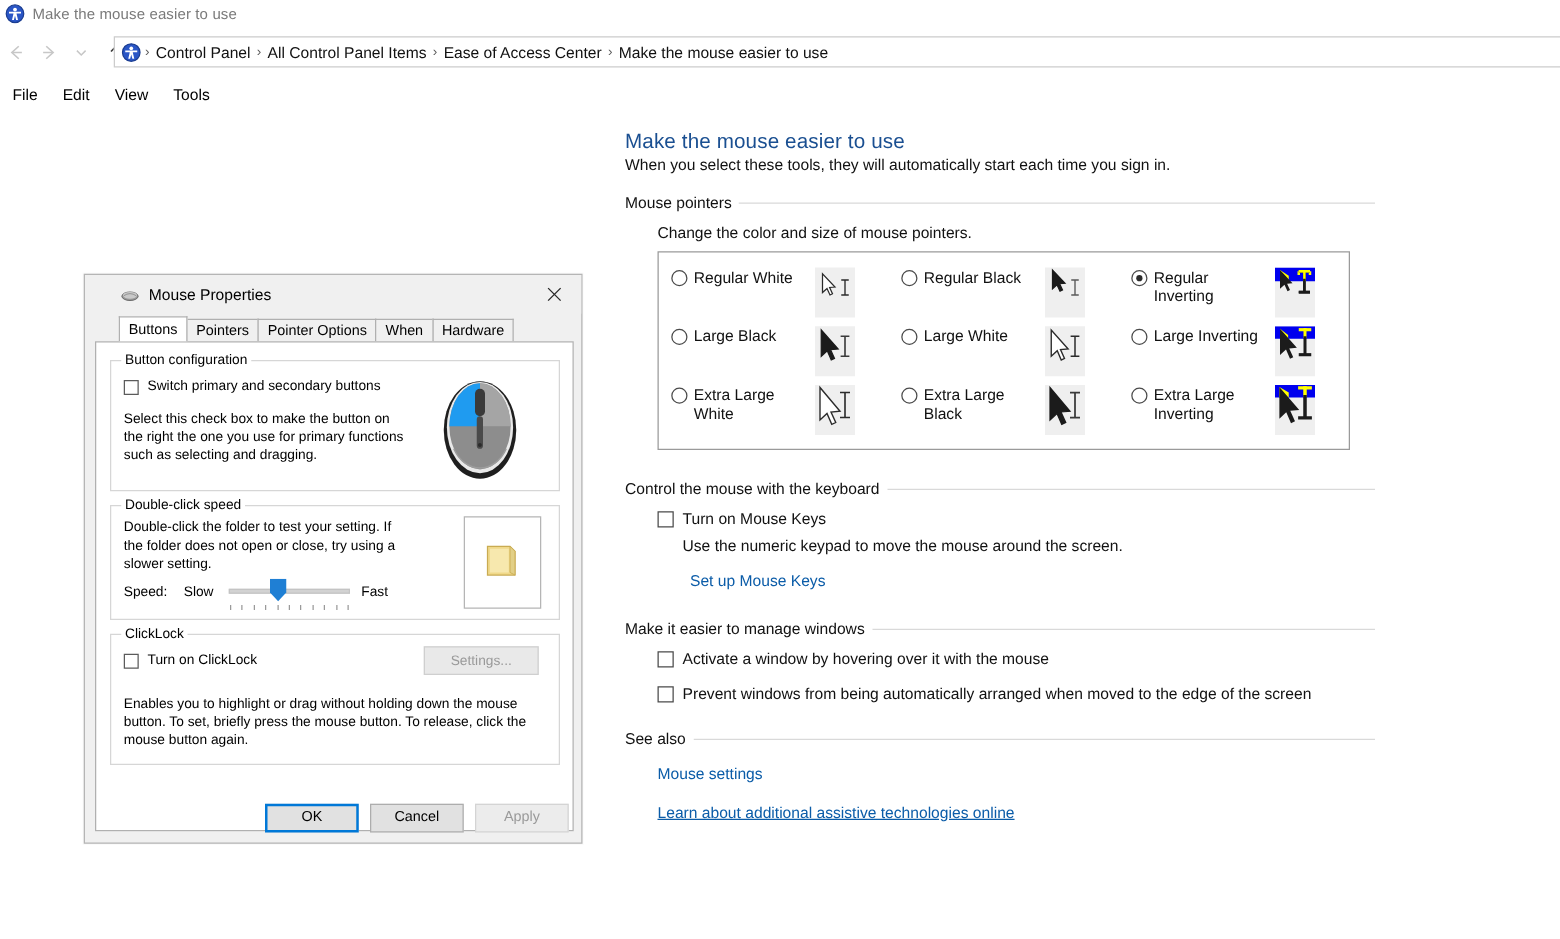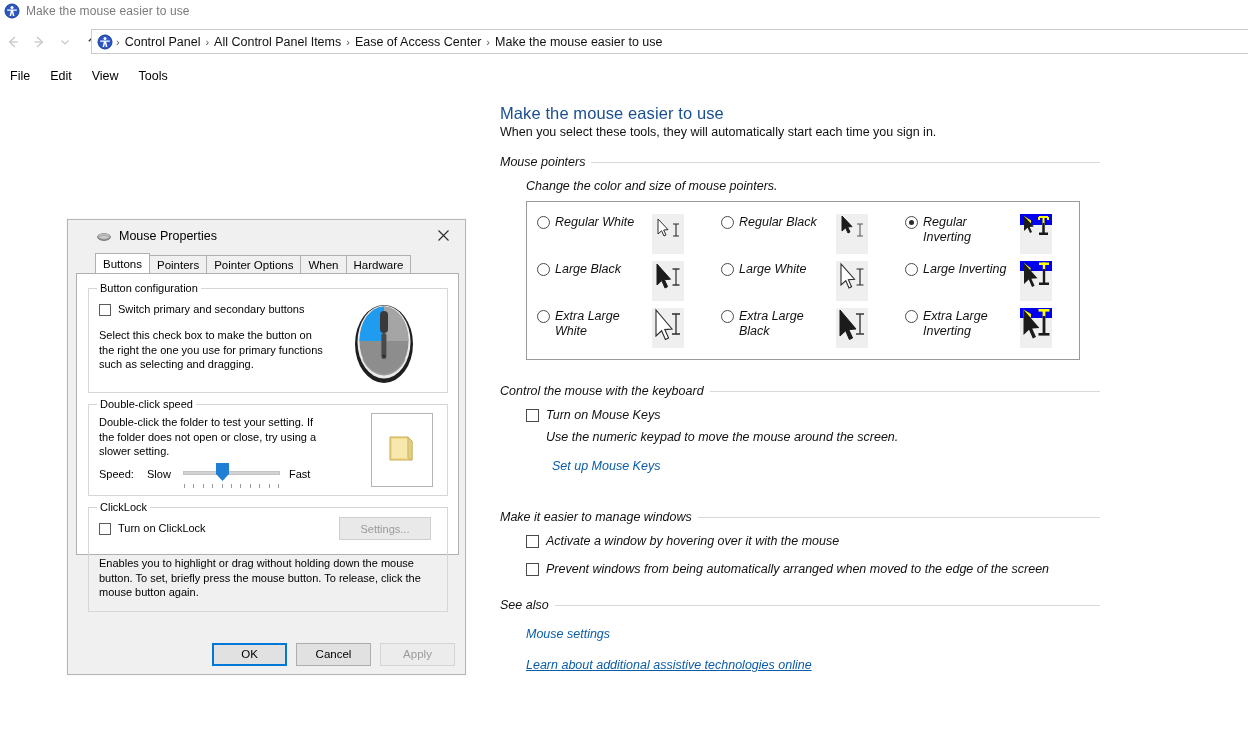--- a/index.html
+++ b/index.html
@@ -55,21 +55,21 @@
   }
 
   
   .content { position: absolute; left: 500px; top: 104px; width: 600px; }
   .page-title {
     font-size: 16.5px; color: #1a4f91; font-weight: normal; margin: 0 0 2px 0;
     letter-spacing: .1px;
   }
   .page-sub { font-size: 12.5px; color: #111; margin-bottom: 16px; }
 
-  .sect { margin-top: 14px; font-style: italic; }
+  .sect { margin-top: 14px; }
   .sect-head { display: flex; align-items: center; gap: 6px; }
   .sect-head .lbl { font-size: 12.5px; color: #111; white-space: nowrap; }
   .sect-head .rule { flex: 1 1 auto; height: 1px; background: #d9d9d9; }
   .sect-body { padding-left: 26px; margin-top: 10px; }
 
   .hint { font-size: 12.5px; color: #111; }
 
   
   .ptr-box {
     border: 1px solid #9a9a9a; background: #fff;
@@ -138,21 +138,21 @@
     display: flex; align-items: flex-end;
   }
   .tab {
     font-size: 11.5px; color: #000; padding: 2px 7px 2px 7px; height: 18px;
     border: 1px solid #b0b0b0; border-bottom: none; background: #f0f0f0;
     margin-right: -1px; line-height: 14px;
   }
   .tab.active { background: #fff; position: relative; z-index: 3; height: 20px; padding-top: 3px; }
 
   .tabpanel {
-    position: absolute; left: 8px; top: 53px; width: 383px; height: 282px;
+    position: absolute; left: 8px; top: 53px; width: 383px; height: 392px;
     background: #fff; border: 1px solid #b0b0b0;
   }
 
   .group {
     position: absolute; border: 1px solid #d6d6d6;
   }
   .group > .g-title {
     position: absolute; top: -7px; left: 8px; background: #fff;
     padding: 0 3px; font-size: 11px; color: #000; white-space: nowrap;
   }
@@ -408,21 +408,21 @@
           <span class="cbx"></span>
           <span class="cb-label">Turn on Mouse Keys</span>
         </div>
         <div class="indent-text">Use the numeric keypad to move the mouse around the screen.</div>
         <div class="link-row">
           <span class="link">Set up Mouse Keys</span>
         </div>
       </div>
     </div>
 
-    <div class="sect" style="margin-top:36px;">
+    <div class="sect" style="margin-top:22px;">
       <div class="sect-head">
         <span class="lbl">Make it easier to manage windows</span>
         <span class="rule"></span>
       </div>
       <div class="sect-body">
         <div class="cb-row" style="margin-bottom:14px;text-align:right;">
           <span class="cbx"></span>
           <span class="cb-label">Activate a window by hovering over it with the mouse</span>
         </div>
         <div class="cb-row">

